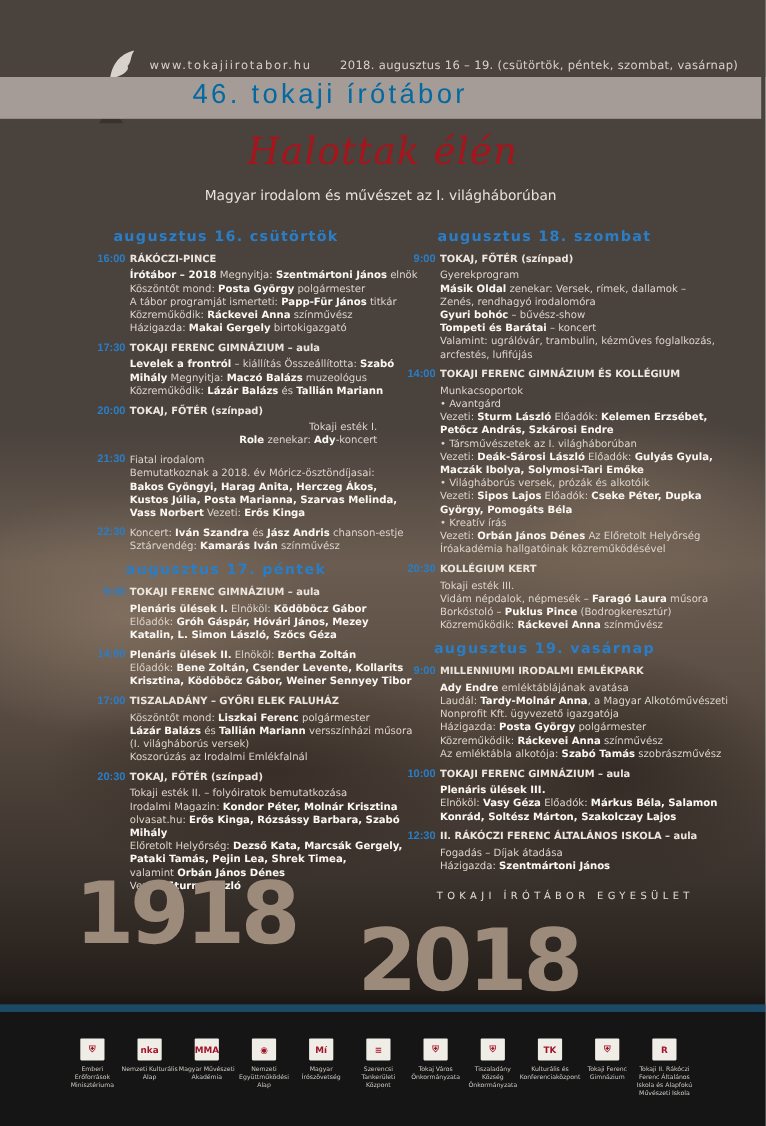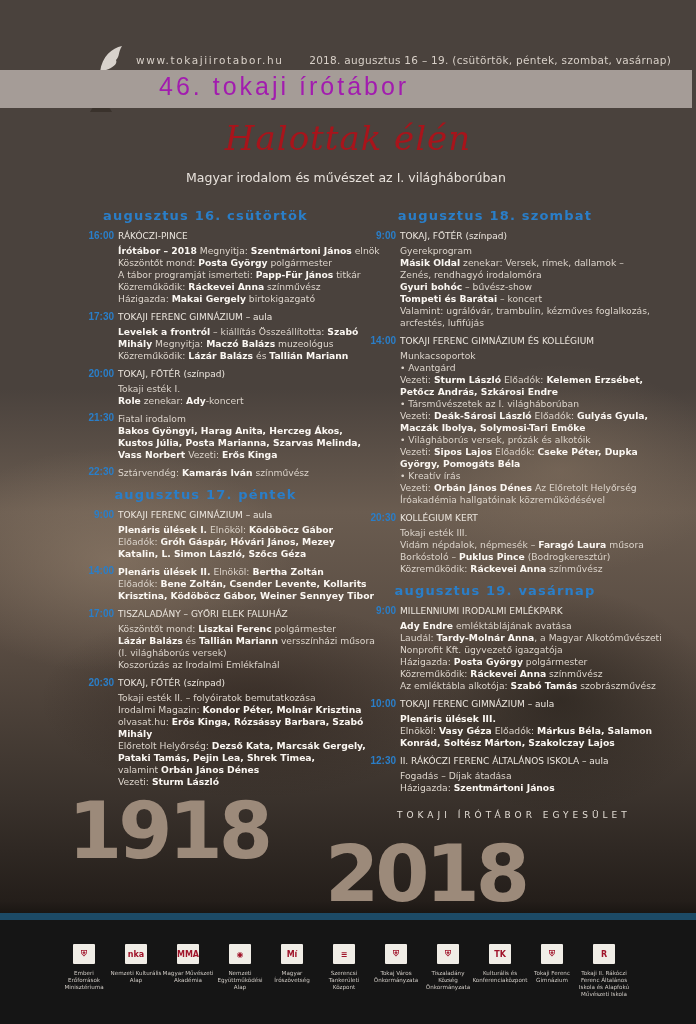--- a/index.html
+++ b/index.html
@@ -9,31 +9,31 @@
       radial-gradient(ellipse 240px 150px at 560px 470px, rgba(140,120,100,0.45), rgba(0,0,0,0) 70%),
       radial-gradient(ellipse 300px 140px at 250px 700px, rgba(40,30,25,0.55), rgba(0,0,0,0) 70%),
       radial-gradient(ellipse 220px 160px at 560px 700px, rgba(30,25,20,0.55), rgba(0,0,0,0) 70%),
       linear-gradient(180deg,#4a423d 0%,#4a423d 38%,#6a5c50 50%,#5a4d43 62%,#3a322c 78%,#241e1a 88%,#1a1613 89.2%);
   }
   .top-band{position:absolute;left:0;top:0;width:696px;height:70px;background:#4a423d;}
   .quill{position:absolute;left:90px;top:42px;width:36px;height:72px;}
   .meta-line{position:absolute;left:136px;top:54px;font-size:10.5px;color:#d8d0c8;letter-spacing:0.3px;white-space:nowrap;}
   .meta-line .url{letter-spacing:1.6px;margin-right:22px;}
   .gray-band{position:absolute;left:0;top:70px;width:692px;height:38px;background:#a59c97;}
-  .main-title{position:absolute;left:159px;top:72px;font-size:25px;letter-spacing:3px;color:#a21caf;font-family:"Liberation Sans",sans-serif;white-space:nowrap;}
+  .main-title{position:absolute;left:175px;top:72px;font-size:25px;letter-spacing:3px;color:#0369a1;font-family:"Liberation Sans",sans-serif;white-space:nowrap;}
   .subtitle-script{position:absolute;left:0;width:696px;top:118px;text-align:center;font-family:"DejaVu Serif",serif;font-style:italic;font-size:34px;color:#a8141b;letter-spacing:1px;}
   .tagline{position:absolute;left:0;width:692px;top:170px;text-align:center;font-size:12.5px;color:#e8e2dc;}
   .col{position:absolute;font-size:9.2px;line-height:12px;}
   .col.left{left:68px;top:210px;width:275px;}
   .col.right{left:350px;top:210px;width:290px;}
   .day{color:#2a7ec8;font-weight:bold;font-size:13px;letter-spacing:1.2px;text-align:center;margin:0 0 8px 0;font-family:"DejaVu Sans",sans-serif;}
   .ev{position:relative;margin-bottom:6px;}
   .ev-head{display:flex;align-items:baseline;}
   .time{color:#2a7ec8;font-weight:bold;font-size:10px;width:46px;text-align:right;flex:none;margin-right:4px;font-family:"Liberation Sans",sans-serif;}
-  .place{font-size:9px;color:#ece6de;text-transform:none;}
+  .place{font-size:9px;color:#ece6de;text-transform:none;font-weight:bold;}
   .lines{padding-left:50px;}
   .lines div{white-space:nowrap;color:#ddd5cc;}
   .lines b{color:#fbf7f2;}
   .inline-ev{display:flex;align-items:flex-start;}
   .inline-ev .time{margin-top:-1px;}
   .inline-ev .lines{padding-left:0;}
   .big-year{position:absolute;font-family:"DejaVu Sans",sans-serif;font-weight:bold;color:#9c8a7a;letter-spacing:-4px;line-height:1;}
   .y1918{left:68px;top:792px;font-size:78px;}
   .y2018{left:325px;top:835px;font-size:78px;}
   .org{position:absolute;left:397px;top:810px;font-size:9px;letter-spacing:4px;color:#e2dcd4;white-space:nowrap;text-align:right;}
@@ -86,37 +86,39 @@
           <div><b>Levelek a frontról</b> – kiállítás Összeállította: <b>Szabó</b></div>
           <div><b>Mihály</b> Megnyitja: <b>Maczó Balázs</b> muzeológus</div>
           <div>Közreműködik: <b>Lázár Balázs</b> és <b>Tallián Mariann</b></div>
         </div>
       </div>
       <div class="ev">
         <div class="ev-head">
           <span class="time">20:00</span>
           <span class="place">TOKAJ, FŐTÉR (színpad)</span>
         </div>
-        <div class="lines" style="margin-top: 3px;">
+        <div class="lines" style="margin-top: 3px; text-align: right;">
           <div>Tokaji esték I.</div>
           <div><b>Role</b> zenekar: <b>Ady</b>-koncert</div>
         </div>
       </div>
       <div class="ev inline-ev">
         <span class="time">21:30</span>
         <div class="lines">
           <div>Fiatal irodalom</div>
+          <div>Bemutatkoznak a 2018. év Móricz-ösztöndíjasai:</div>
           <div><b>Bakos Gyöngyi, Harag Anita, Herczeg Ákos,</b></div>
           <div><b>Kustos Júlia, Posta Marianna, Szarvas Melinda,</b></div>
           <div><b>Vass Norbert</b> Vezeti: <b>Erős Kinga</b></div>
         </div>
       </div>
       <div class="ev inline-ev">
         <span class="time">22:30</span>
         <div class="lines">
+          <div>Koncert: <b>Iván Szandra</b> és <b>Jász Andris</b> chanson-estje</div>
           <div>Sztárvendég: <b>Kamarás Iván</b> színművész</div>
         </div>
       </div>
     </div>
   <div class="day" style="margin-top:10px">augusztus 17. péntek</div>
   <div id="d1">
       <div class="ev">
         <div class="ev-head">
           <span class="time">9:00</span>
           <span class="place">TOKAJI FERENC GIMNÁZIUM – aula</span>

